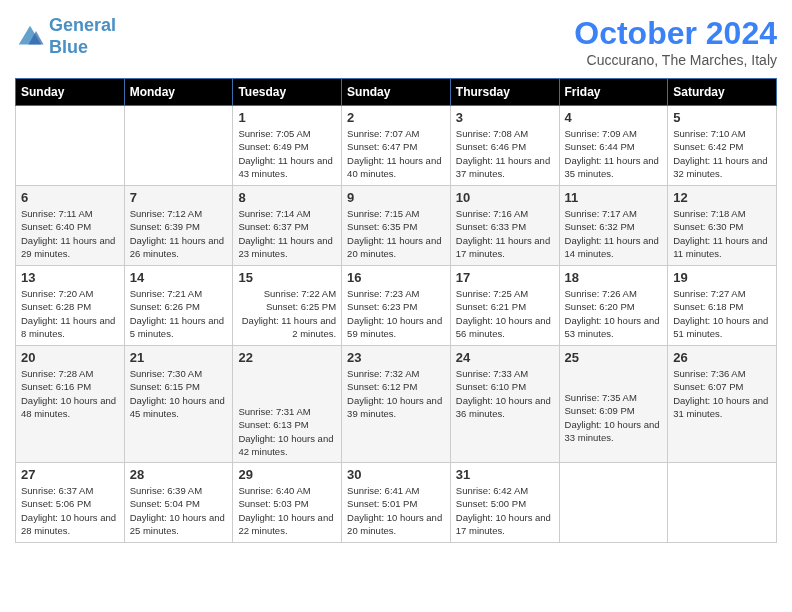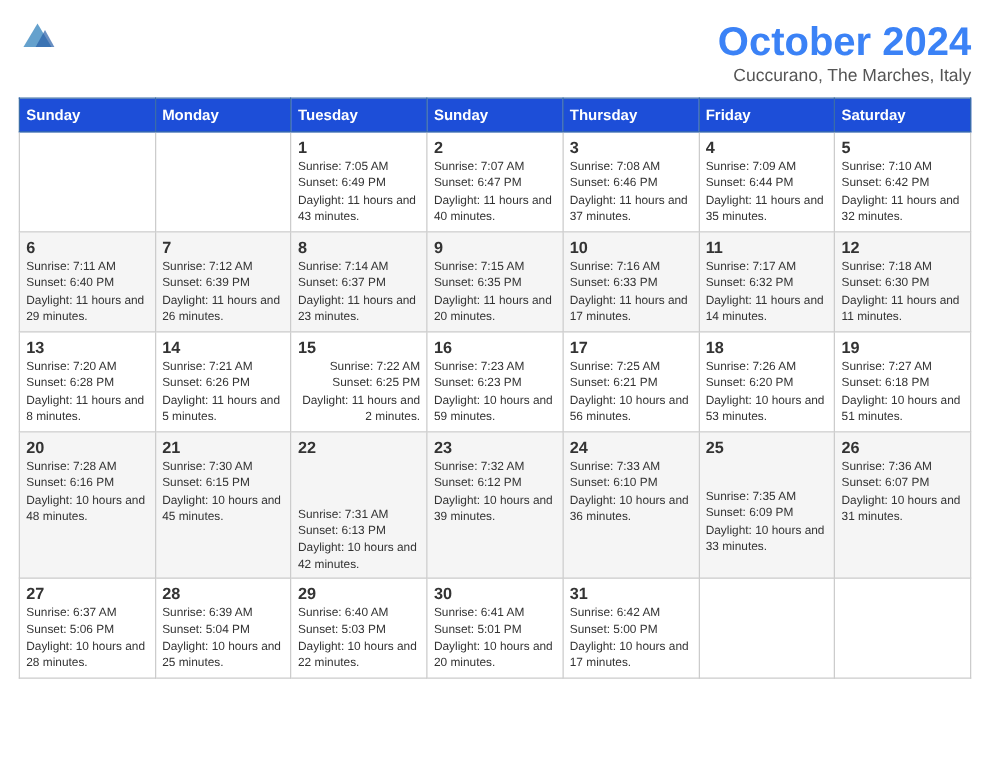--- a/index.html
+++ b/index.html
@@ -43,21 +43,21 @@
     .subtitle {
       font-size: 14px;
       color: #555;
     }
     table {
       width: 100%;
       border-collapse: collapse;
       table-layout: fixed;
     }
     thead th {
-      background-color: #1d4ed8;
+      background-color: #000000;
       color: #fff;
       font-size: 12px;
       font-weight: bold;
       padding: 6px 5px;
       text-align: left;
       border: 1px solid #3a6ca8;
     }
     tbody td {
       border: 1px solid #ccc;
       vertical-align: top;
@@ -88,20 +88,24 @@
   </style>
 </head>
 <body>
 
 <div class="header">
   <div class="logo">
     <svg class="logo-icon" viewBox="0 0 40 40">
       <polygon points="20,5 35,30 5,30" fill="#4a90c4" opacity="0.85"></polygon>
       <polygon points="28,12 38,30 18,30" fill="#2a5fa8" opacity="0.7"></polygon>
     </svg>
+    <div class="logo-text">
+      <div><span>General</span></div>
+      <div><span>Blue</span></div>
+    </div>
   </div>
   <div class="title-block">
     <div class="month-title">October 2024</div>
     <div class="subtitle">Cuccurano, The Marches, Italy</div>
   </div>
 </div>
 
 <table>
   <thead>
     <tr>

